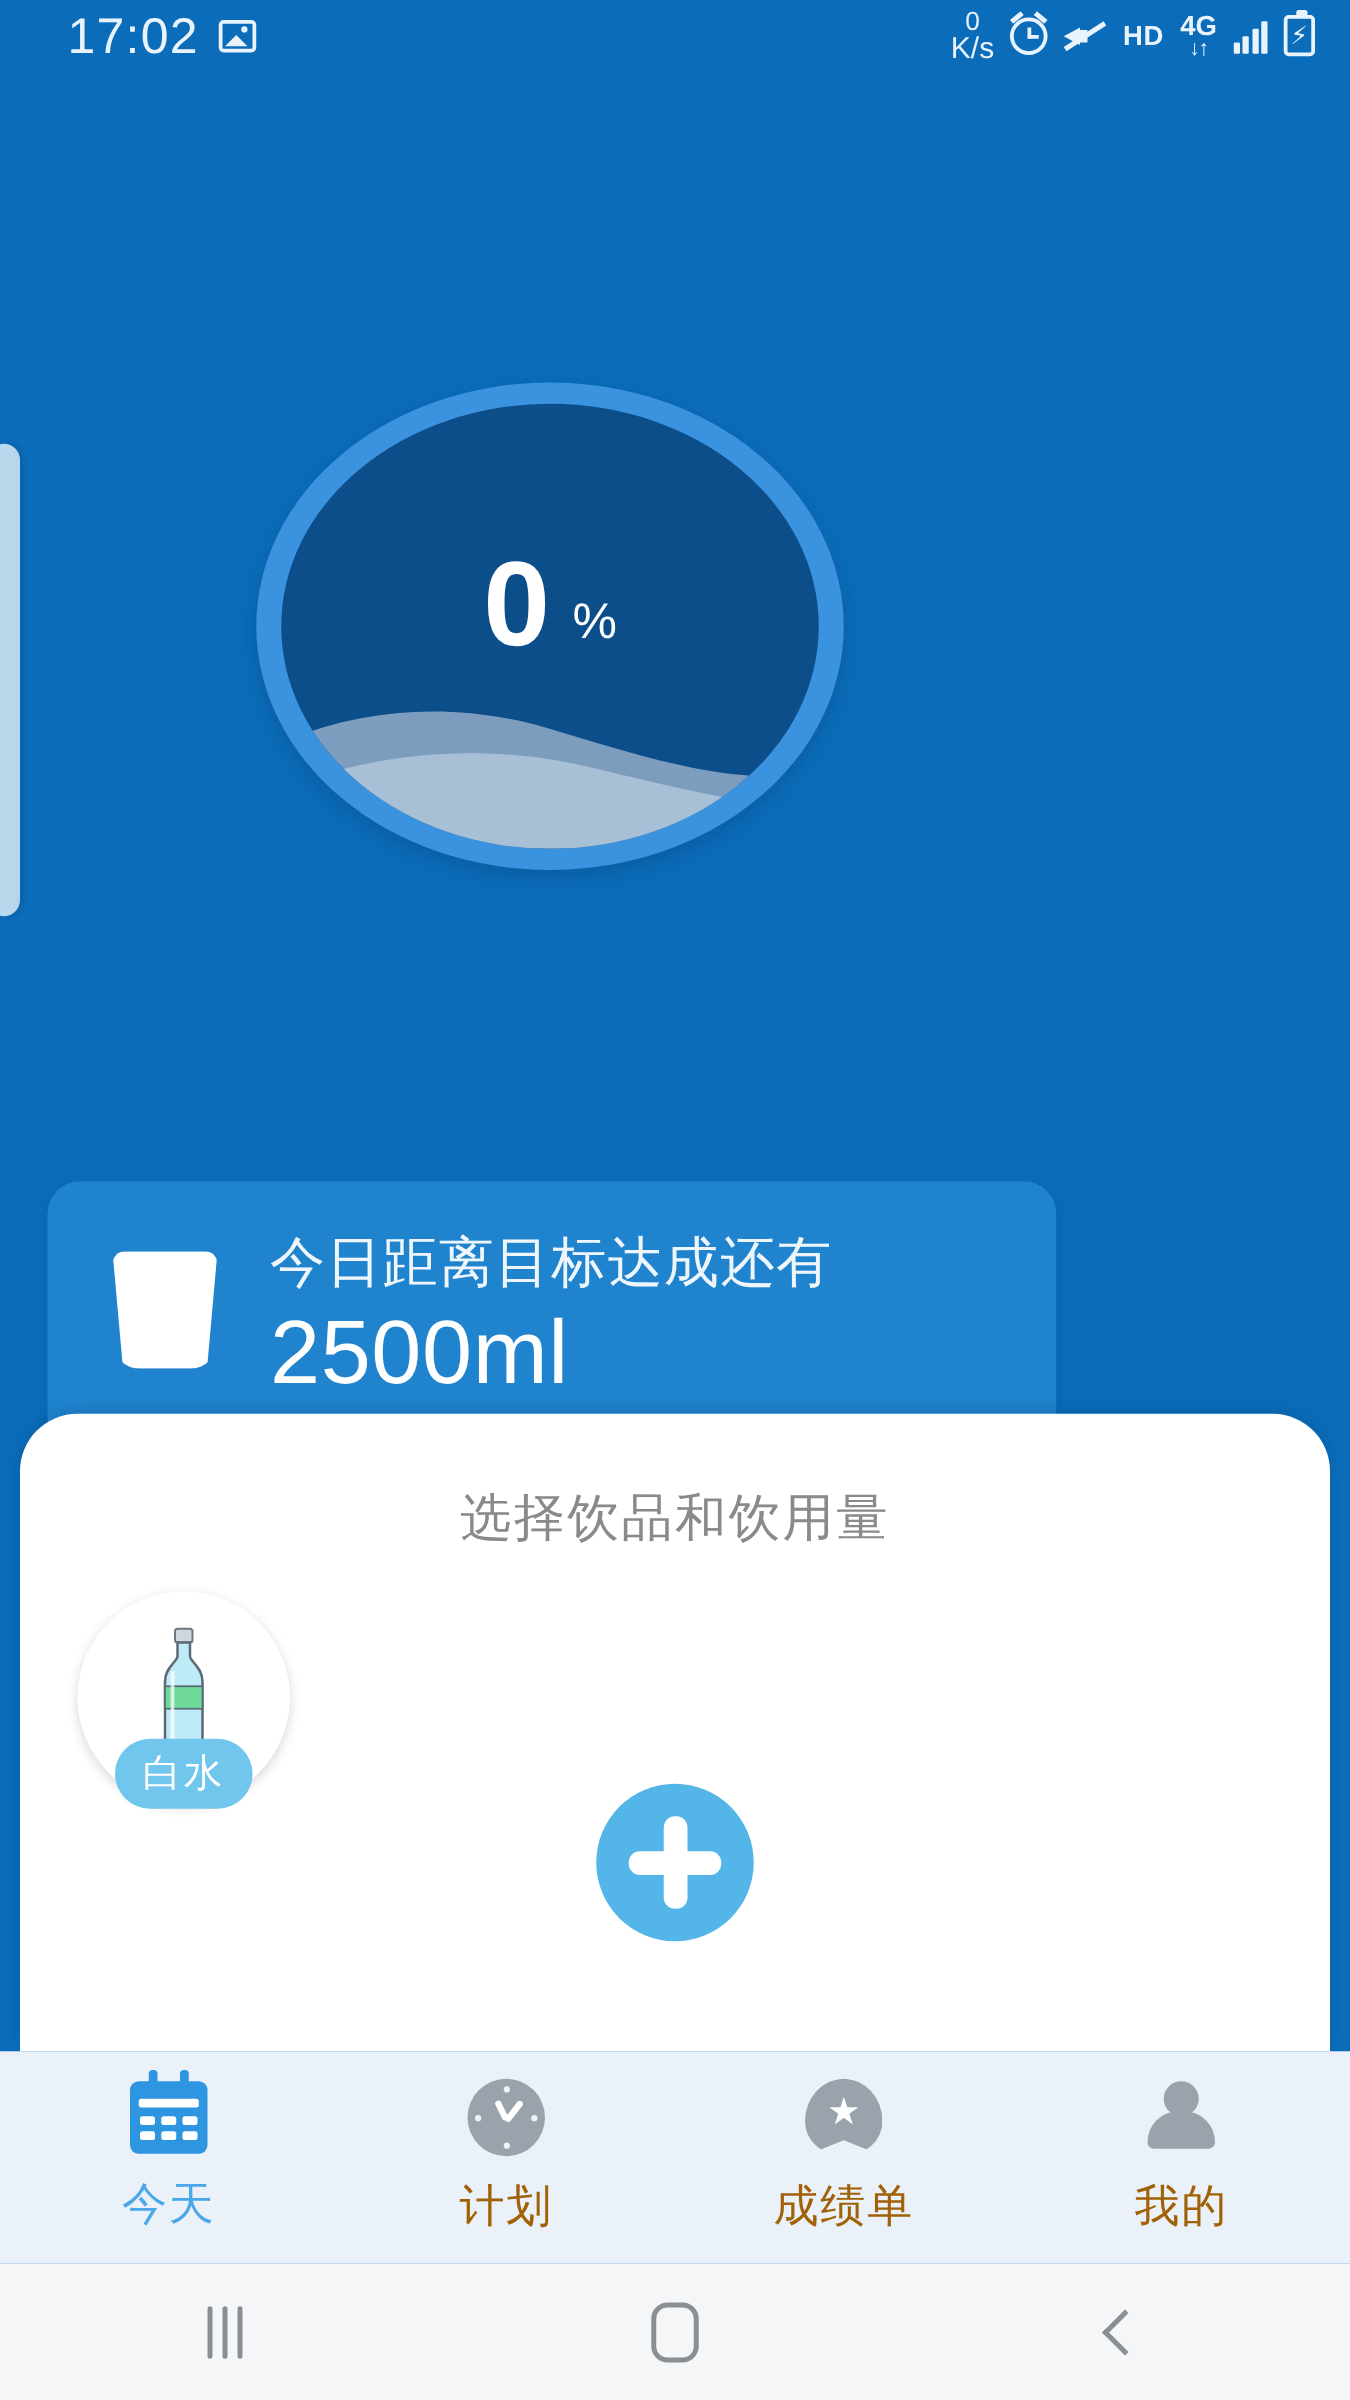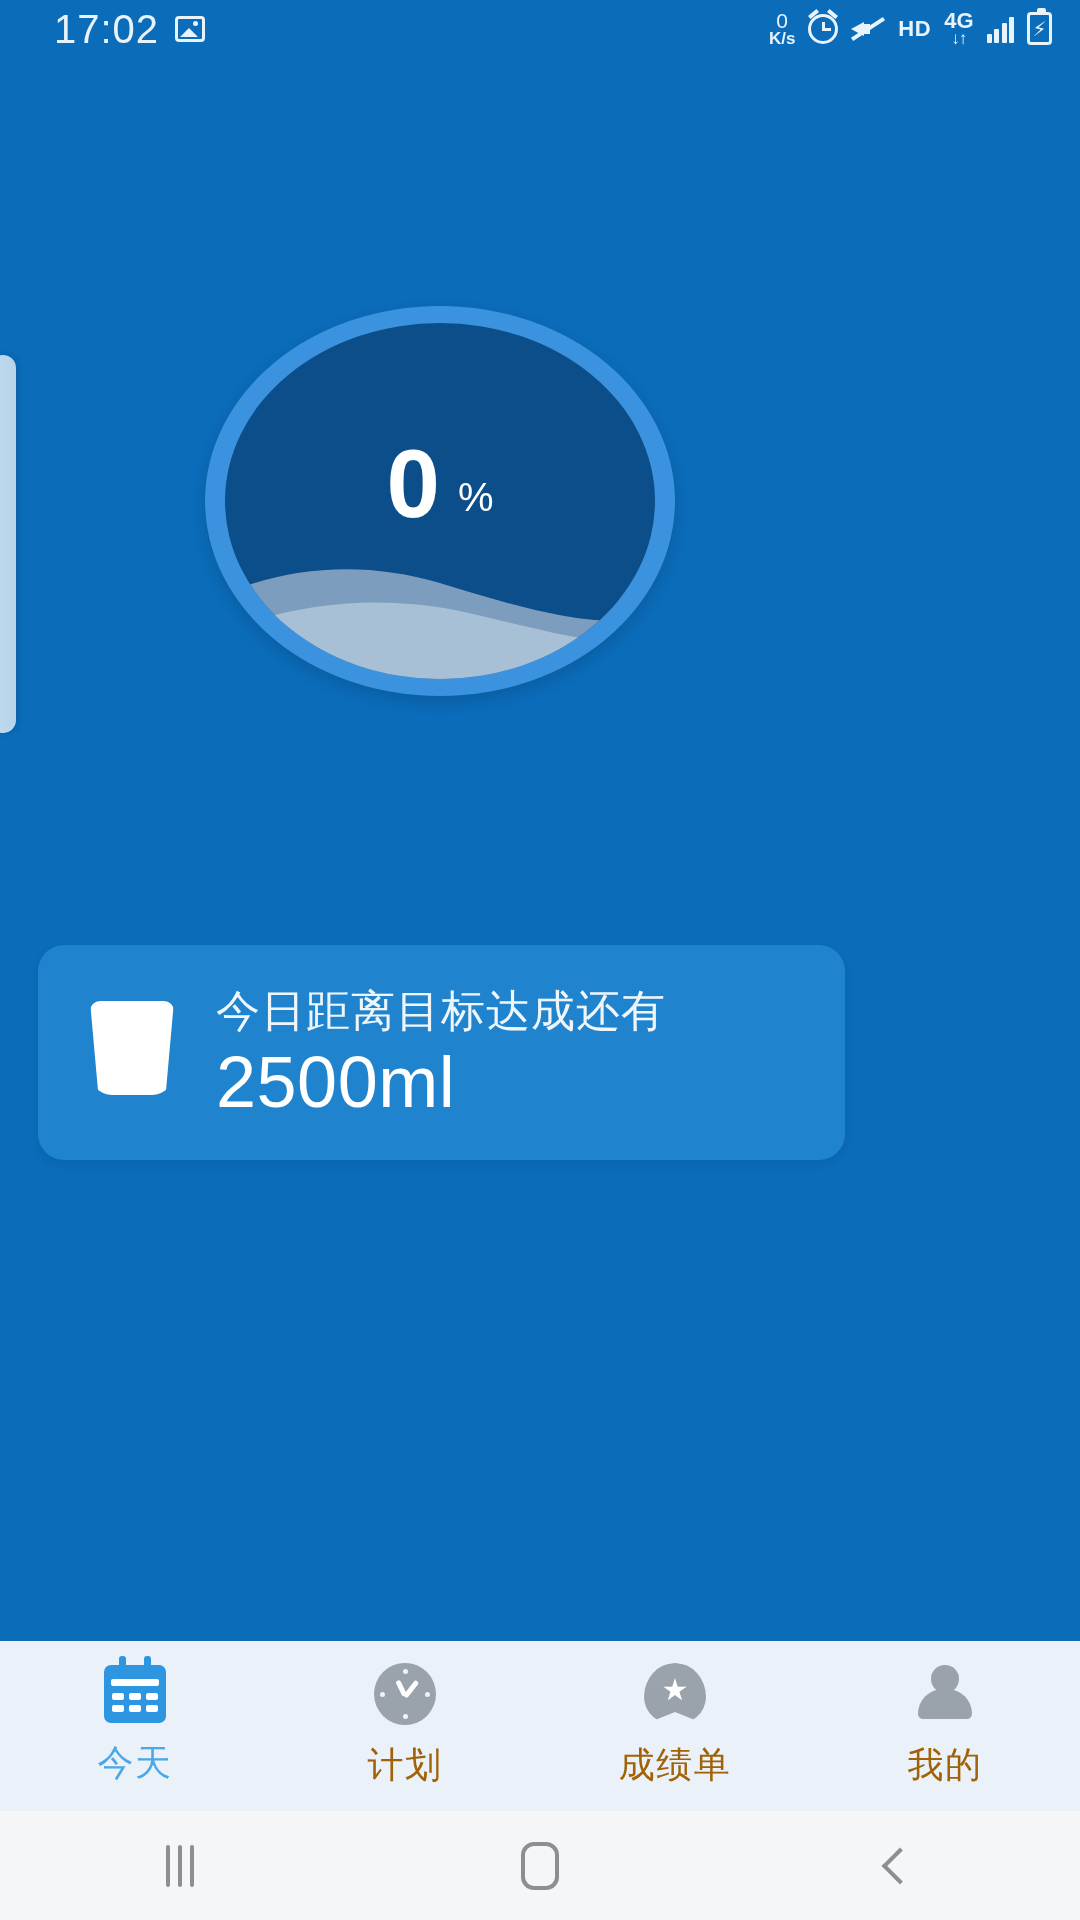--- a/index.html
+++ b/index.html
@@ -25,21 +25,21 @@
   }
   .sb-left{ display:flex; align-items:center; gap:16px; }
   .sb-clock{ font-size:40px; letter-spacing:1px; color:#e9f3fc; font-weight:400; line-height:1;}
   .sb-right{ display:flex; align-items:center; gap:13px; }
   .ic-photo{ width:30px;height:26px;border:3px solid #e9f3fc;border-radius:4px;position:relative;}
   .ic-photo:after{content:"";position:absolute;left:2px;bottom:2px;width:0;height:0;
      border-left:9px solid transparent;border-right:9px solid transparent;border-bottom:9px solid #e9f3fc;}
   .ic-photo:before{content:"";position:absolute;right:4px;top:2px;width:5px;height:5px;border-radius:50%;background:#e9f3fc;}
   .net-speed{ display:flex;flex-direction:column;align-items:center;line-height:0.95;color:#e9f3fc;}
   .net-speed .n{font-size:21px;}
-  .net-speed .u{font-size:17px;font-weight:bold;}
+  .net-speed .u{font-size:24px;font-weight:normal;}
   .ic-alarm{position:relative;width:30px;height:30px;border:3.4px solid #e9f3fc;border-radius:50%;}
   .ic-alarm:before,.ic-alarm:after{content:"";position:absolute;background:#e9f3fc;}
   .ic-alarm:before{width:3px;height:9px;left:11px;top:5px;}
   .ic-alarm:after{width:8px;height:3px;left:12px;top:11px;}
   .alarm-ear{position:absolute;width:11px;height:4px;background:#e9f3fc;top:-5px;transform:rotate(-40deg);left:-3px;}
   .alarm-ear.r{transform:rotate(40deg);left:auto;right:-3px;}
   .ic-mute{position:relative;width:34px;height:28px;}
   .ic-mute .spk{position:absolute;left:0;top:7px;width:0;height:0;border-top:7px solid transparent;border-bottom:7px solid transparent;border-right:13px solid #e9f3fc;}
   .ic-mute .body{position:absolute;left:11px;top:9px;width:8px;height:10px;background:#e9f3fc;}
   .ic-mute .slash{position:absolute;left:-2px;top:12px;width:38px;height:4px;background:#e9f3fc;transform:rotate(-33deg);}
@@ -252,20 +252,41 @@
   </div>
 
   <div class="goal-card">
     <div class="cup"></div>
     <div class="goal-text">
       <div class="goal-label">今日距离目标达成还有</div>
       <div class="goal-value">2500ml</div>
     </div>
   </div>
 
+  <div class="sheet">
+    <div class="sheet-title">选择饮品和饮用量</div>
+
+    <div class="drink-row">
+      <div class="drink-item">
+        <div class="drink-circle"></div>
+        <svg class="bottle" width="62" height="104" viewBox="0 0 62 104">
+          <rect x="24" y="2" width="14" height="11" rx="2" fill="#cfd6dc" stroke="#6b7a85" stroke-width="1.6"></rect>
+          <path d="M26,13 L26,24 C26,28 16,33 16,44 L16,92 C16,97 20,100 25,100 L37,100 C42,100 46,97 46,92 L46,44 C46,33 36,28 36,24 L36,13 Z" fill="#bfeaf7" stroke="#5a6b75" stroke-width="2"></path>
+          <rect x="16" y="48" width="30" height="18" fill="#6fd99a" stroke="#5a6b75" stroke-width="1.4"></rect>
+          <path d="M22,36 L22,92" stroke="#ffffff" stroke-width="3" opacity="0.75"></path>
+        </svg>
+        <div class="drink-chip">白水</div>
+      </div>
+    </div>
+
+    <div class="add-btn">
+      <span class="h"></span>
+      <span class="v"></span>
+    </div>
+  </div>
 
   <div class="tabbar">
     <div class="tab active">
       <div class="ic-cal">
         <span class="peg a"></span>
           <span class="peg b"></span>
         <span class="bar"></span>
         <span class="dots">
             <i></i>
             <i></i>

